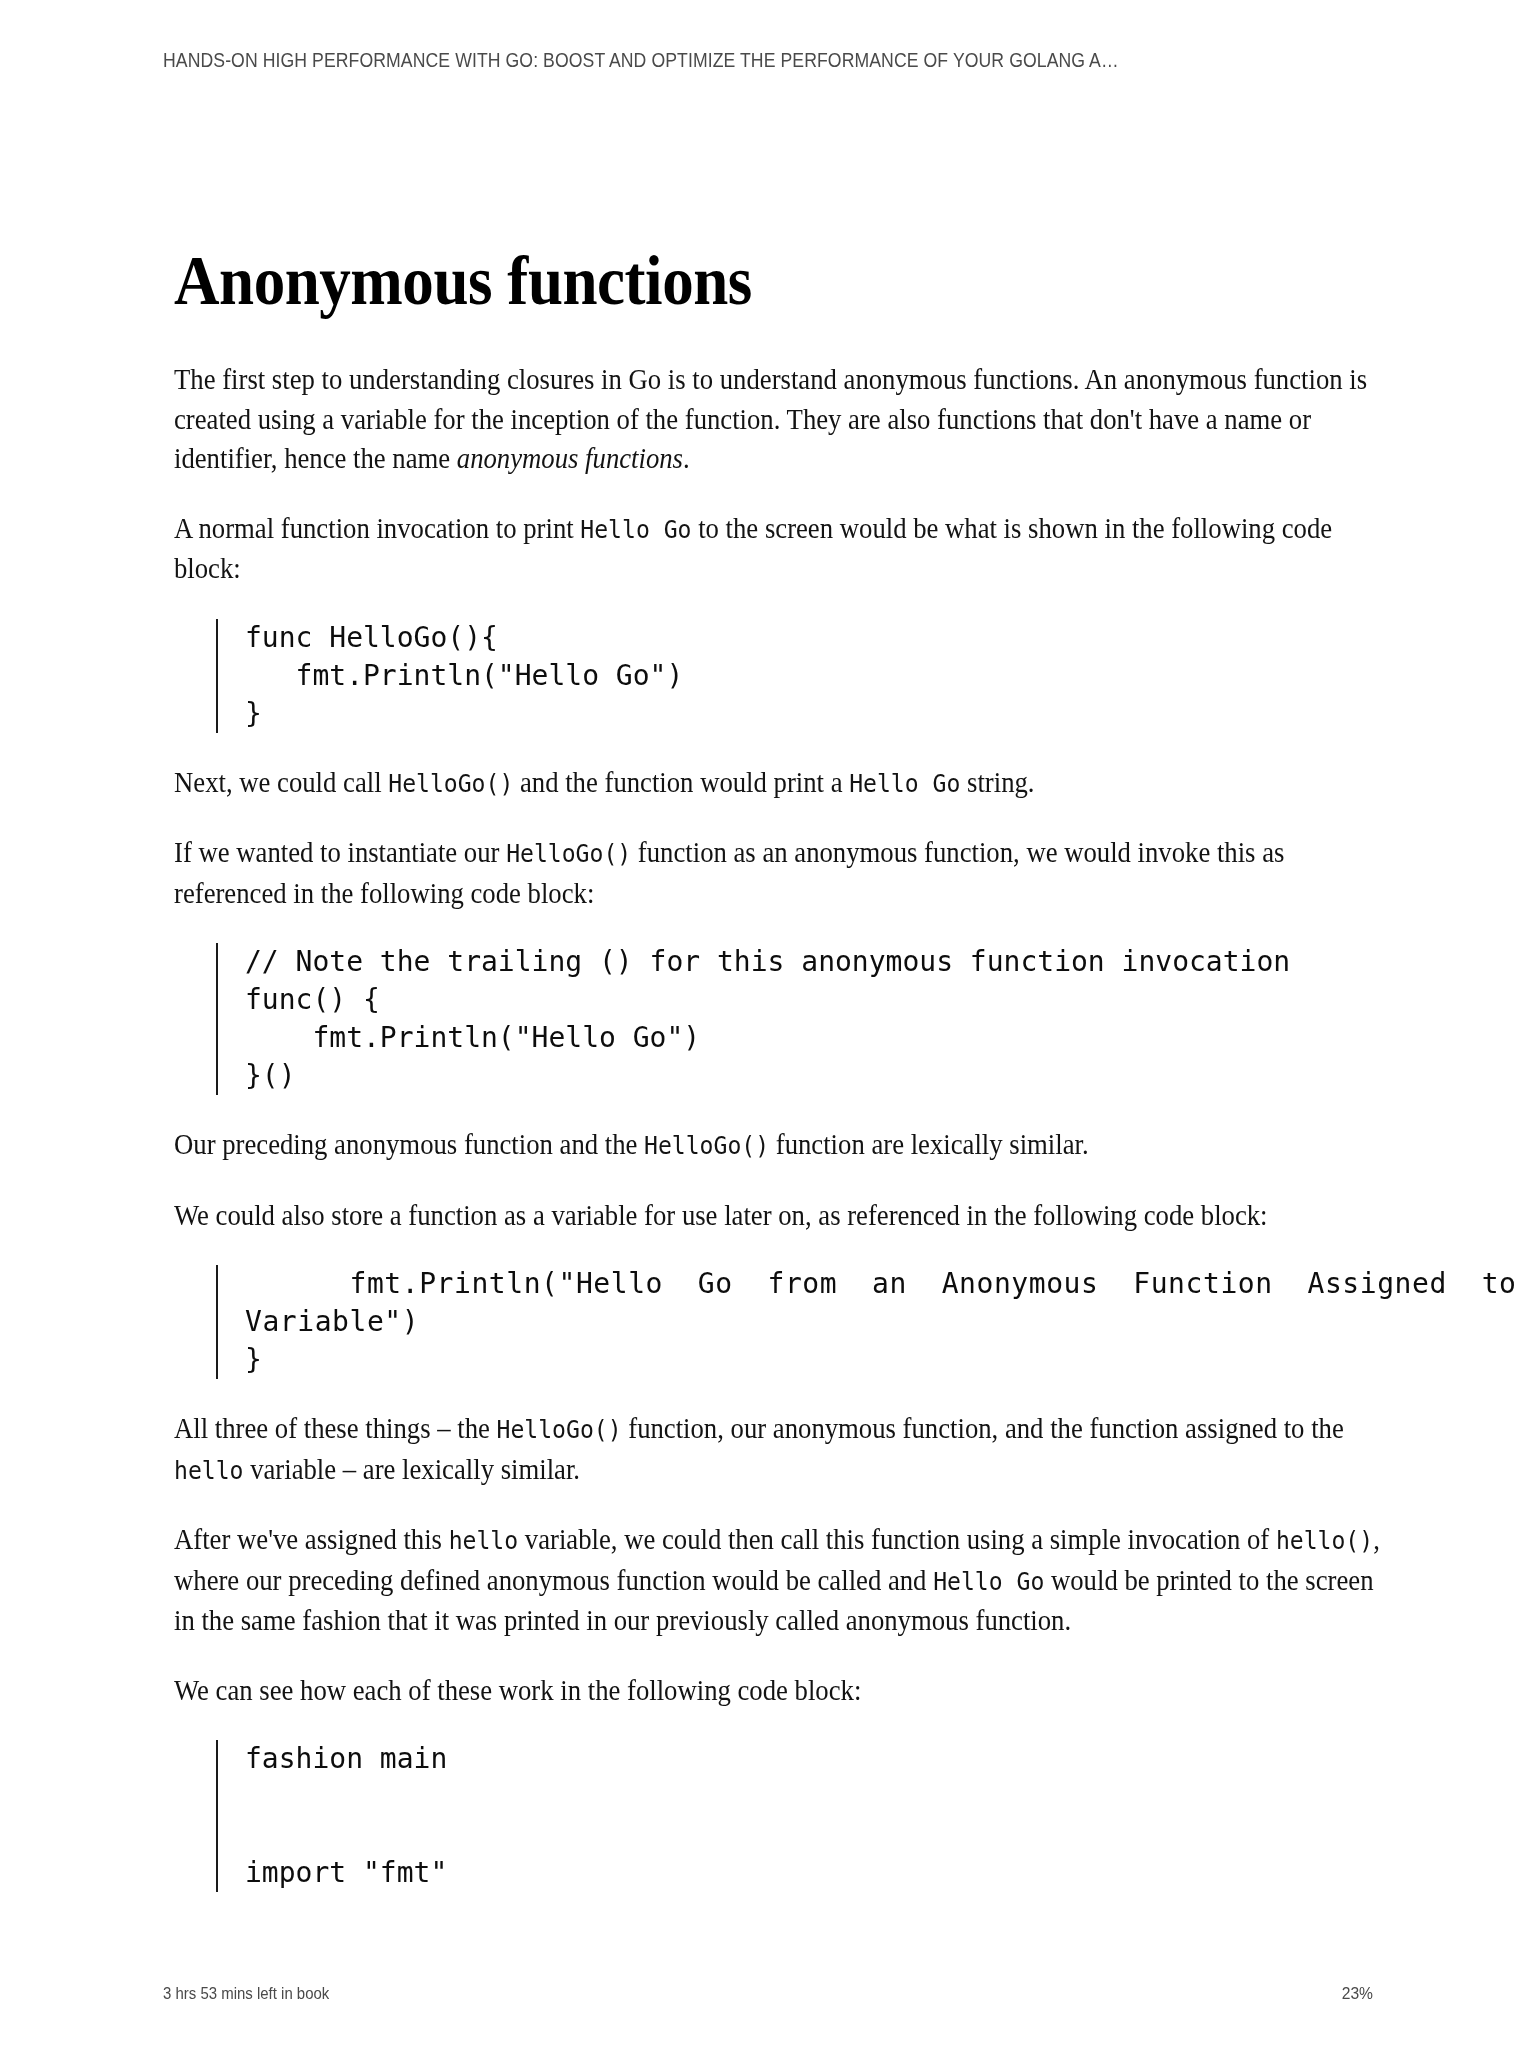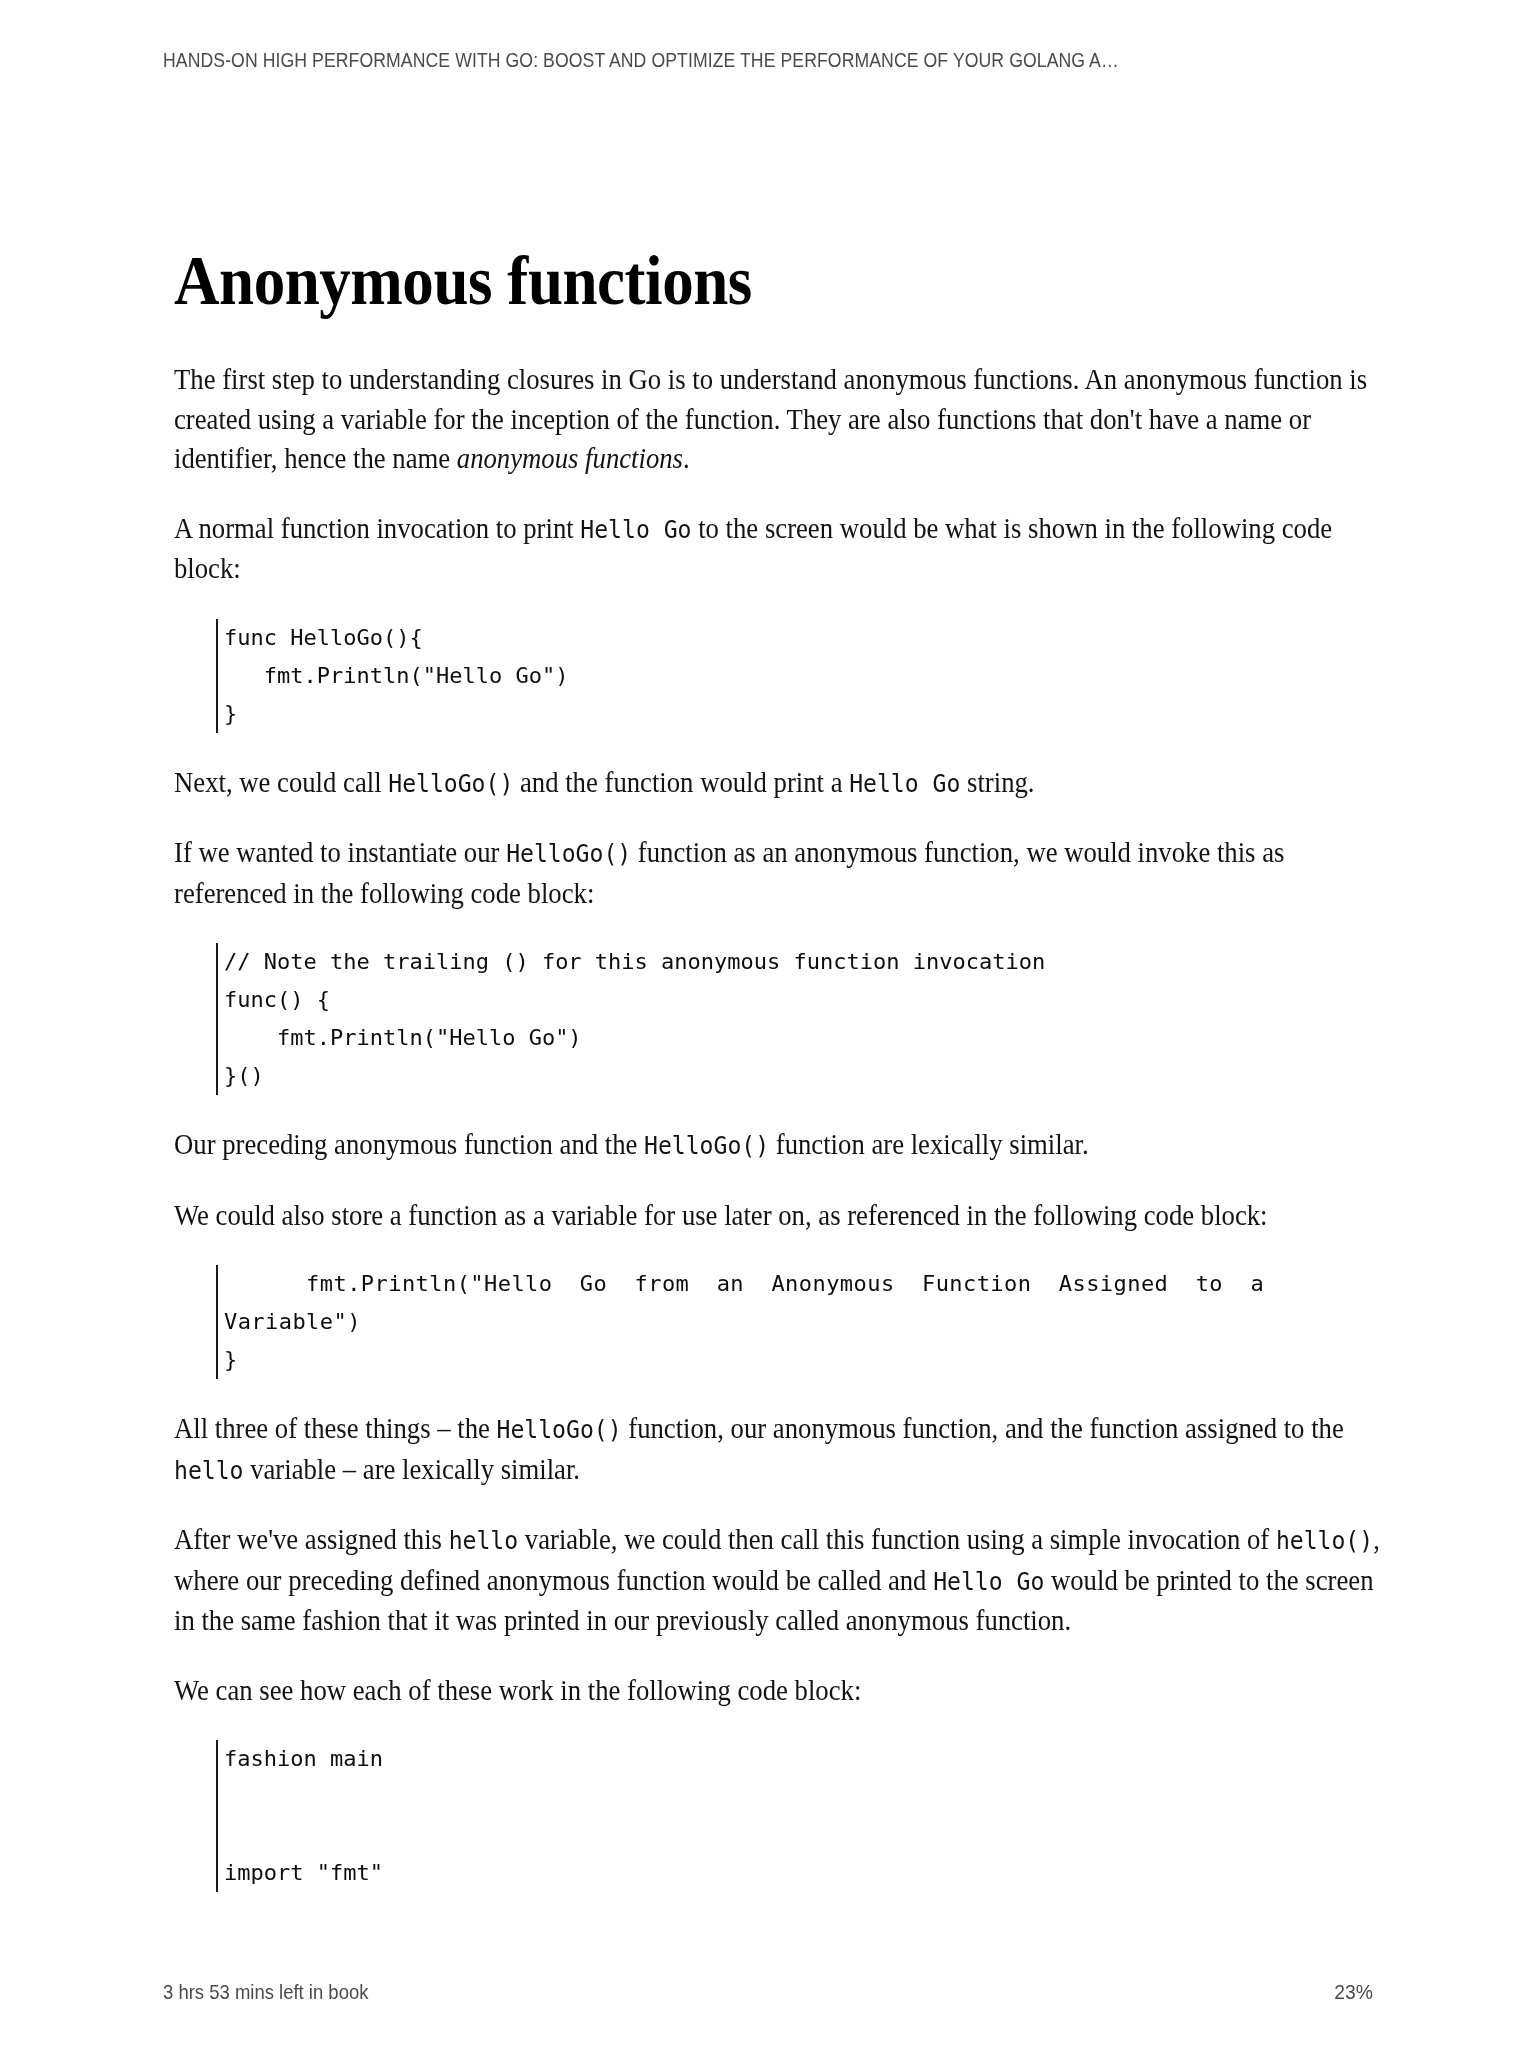--- a/index.html
+++ b/index.html
@@ -79,25 +79,25 @@
   code.inline {
     font-family: "DejaVu Sans Mono", "Liberation Mono", monospace;
     font-size: 25.5px;
     letter-spacing: 0px;
     white-space: pre;
   }
 
   
   .codeblock {
     margin: 0 0 30px 0;
-    padding: 0 0 0 6px;
+    padding: 0 0 0 27px;
     border-left: 2.5px solid #1a1a1a;
     margin-left: 42px;
     font-family: "DejaVu Sans Mono", "Liberation Mono", monospace;
-    font-size: 22px;
+    font-size: 28px;
     line-height: 38px;
     color: #0d0d0d;
     white-space: pre;
     tab-size: 4;
   }
   .codeblock .stretch-line {
     display: block;
     white-space: pre;
     letter-spacing: 0.02em;
   }
@@ -105,21 +105,21 @@
   
   .footer {
     position: absolute;
     bottom: 44px;
     left: 163px;
     right: 163px;
     display: flex;
     justify-content: space-between;
     align-items: baseline;
     font-family: "Liberation Sans", "DejaVu Sans", sans-serif;
-    font-size: 21px;
+    font-size: 17px;
     color: #4a4a4a;
   }
   .footer .left  { transform: scaleX(0.88); transform-origin: left center; }
   .footer .right { transform: scaleX(0.92); transform-origin: right center; }
 </style>
 </head>
 <body>
 
 <div class="page">
 

